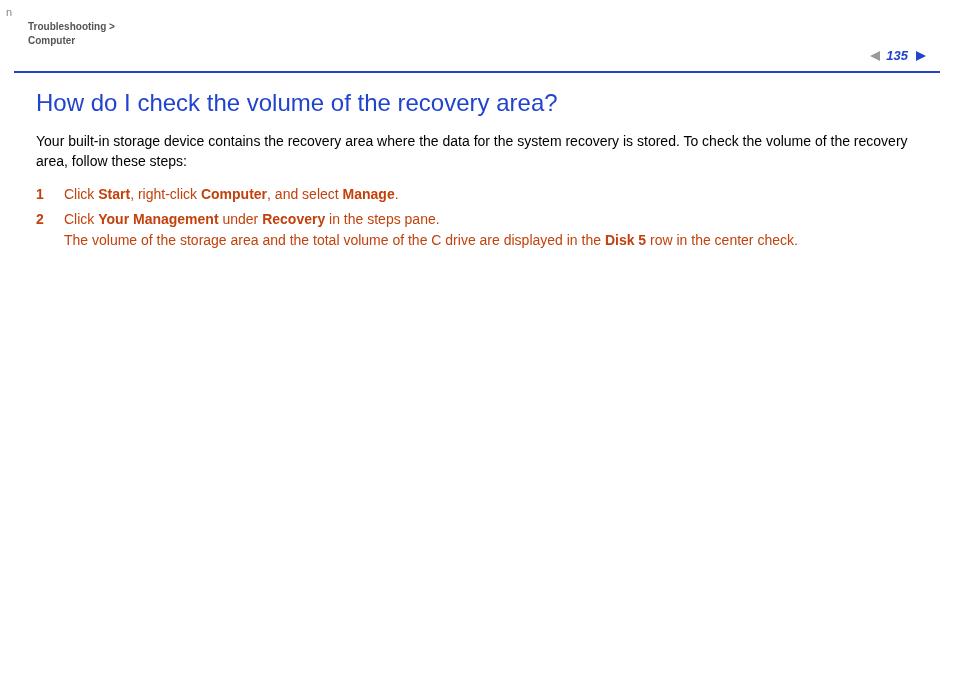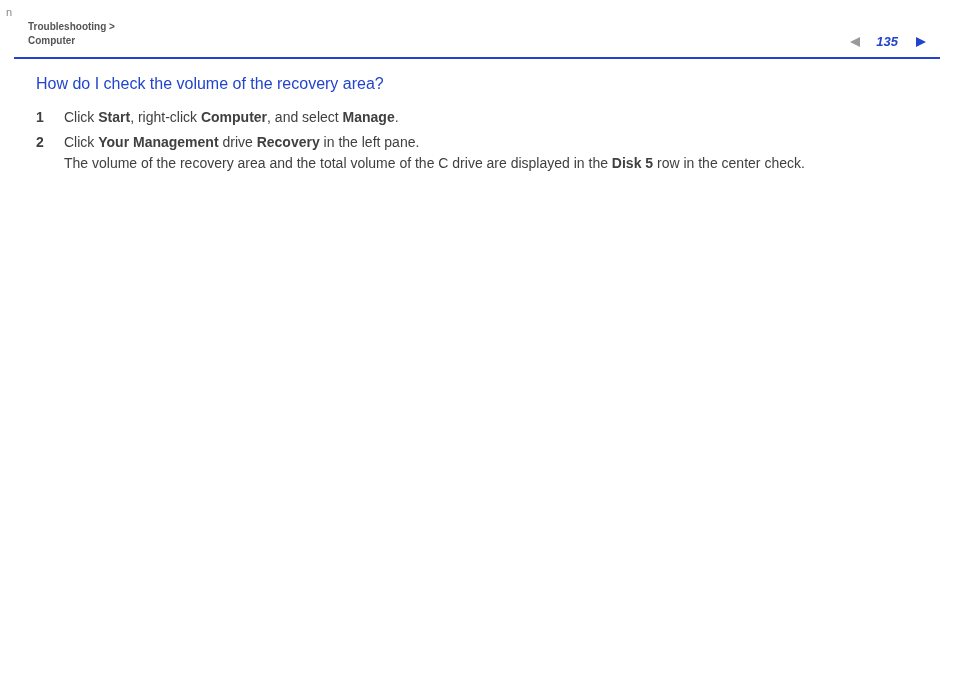--- a/index.html
+++ b/index.html
@@ -22,22 +22,22 @@
     }
     .breadcrumb {
       font-size: 10px;
       font-weight: bold;
       color: #555;
       line-height: 1.4;
     }
     .page-nav {
       display: flex;
       align-items: center;
-      gap: 16px;
-      margin-top: 14px;
+      gap: 6px;
+      margin-top: 28px;
     }
     .page-number {
       font-size: 13px;
       font-weight: bold;
       font-style: italic;
       color: #2244cc;
     }
     .arrow-left, .arrow-right {
       width: 0;
       height: 0;
@@ -53,39 +53,39 @@
     }
     .header-line {
       border: none;
       border-top: 2px solid #2244cc;
       margin: 0 14px;
     }
     .content {
       padding: 16px 36px 0 36px;
     }
     h1 {
-      font-size: 16px;
+      font-size: 24px;
       font-weight: normal;
       color: #2244cc;
       margin-bottom: 14px;
     }
     .intro {
       font-size: 14px;
       color: #000;
       line-height: 1.45;
       margin-bottom: 12px;
     }
     ol {
       list-style: none;
       counter-reset: step;
     }
     li {
       counter-increment: step;
       font-size: 14px;
-      color: #404040;
+      color: #c2410c;
       line-height: 1.5;
       margin-bottom: 4px;
       padding-left: 28px;
       position: relative;
     }
     li::before {
       content: counter(step);
       position: absolute;
       left: 0;
       top: 0;
@@ -116,22 +116,23 @@
     <div class="arrow-left"></div>
     <span class="page-number">135</span>
     <div class="arrow-right"></div>
   </div>
 </div>
 
 <hr class="header-line">
 
 <div class="content">
   <h1>How do I check the volume of the recovery area?</h1>
+  <p class="intro">Your built-in storage device contains the recovery area where the data for the system recovery is stored. To check the volume of the recovery area, follow these steps:</p>
   <ol>
     <li>
       <span>Click </span><span class="bold">Start</span><span>, right-click </span><span class="bold">Computer</span><span>, and select </span><span class="bold">Manage</span><span>.</span>
     </li>
     <li>
-      <span>Click </span><span class="bold">Your Management</span><span> drive </span><span class="bold">Recovery</span><span> in the left pane.</span><br>
-      <span>The volume of the recovery area and the total volume of the C drive are displayed in the </span><span class="bold">Disk 5</span><span> row in the center check.</span>
+      <span>Click </span><span class="bold">Your Management</span><span> under </span><span class="bold">Recovery</span><span> in the steps pane.</span><br>
+      <span>The volume of the storage area and the total volume of the C drive are displayed in the </span><span class="bold">Disk 5</span><span> row in the center check.</span>
     </li>
   </ol>
 </div>
 
 </body></html>

